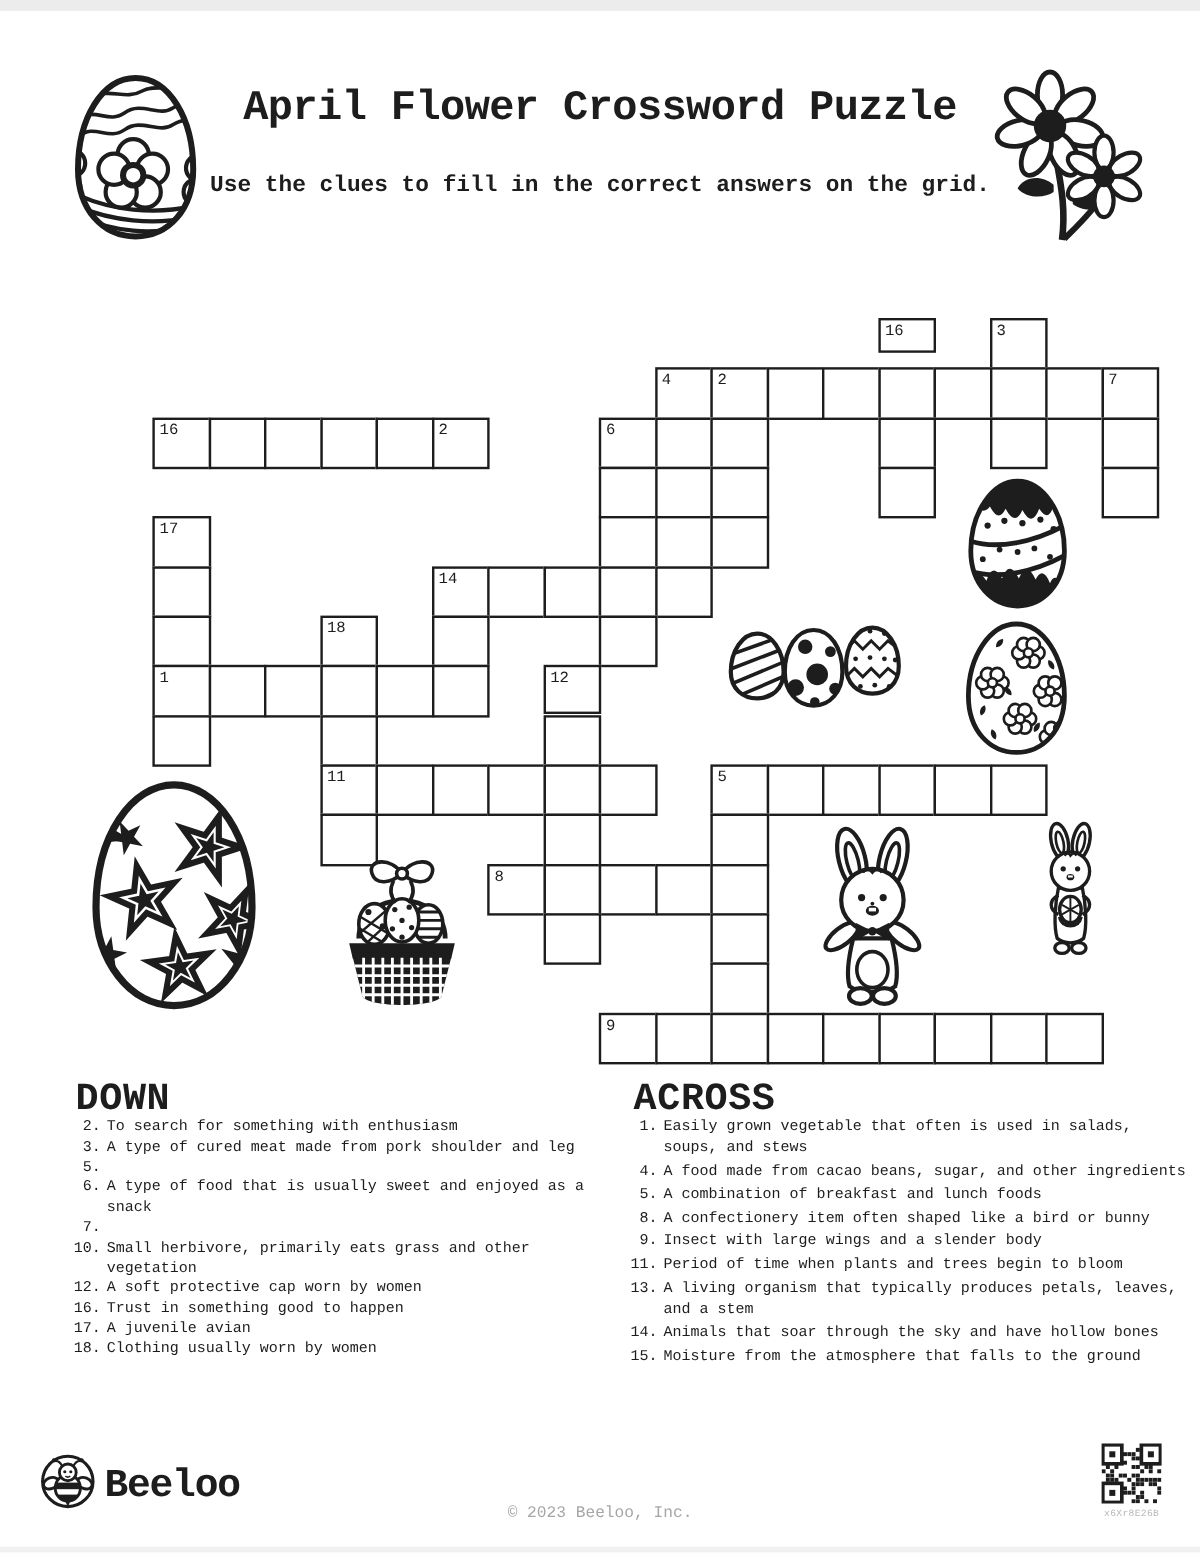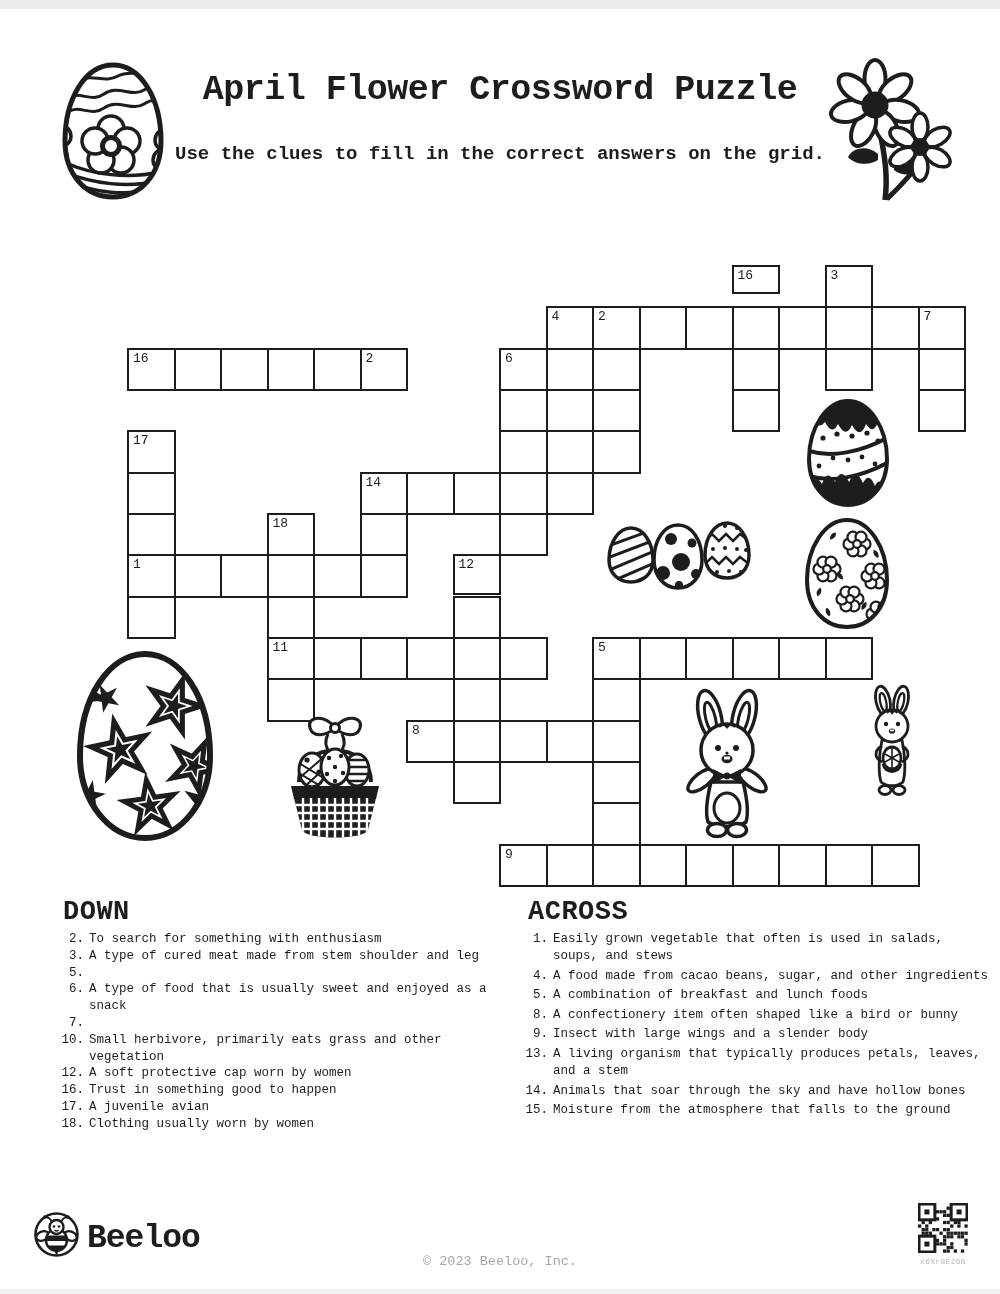--- a/index.html
+++ b/index.html
@@ -13,21 +13,21 @@
          font-size:35px;font-weight:bold;letter-spacing:-0.5px;}
   .subtitle{position:absolute;left:150px;top:143px;width:700px;text-align:center;
          font-size:19px;font-weight:bold;}
 
   #grid{position:absolute;left:127px;top:265px;width:839px;height:622px;}
   .cell{position:absolute;box-sizing:border-box;border:2px solid #1d1d1d;background:#fff;}
   .cellnum{position:absolute;top:1px;left:4px;font-size:13px;line-height:15px;font-weight:500;}
 
   .deco{position:absolute;}
 
-  .section-title{position:absolute;font-size:27px;font-weight:bold;letter-spacing:0.5px;}
+  .section-title{position:absolute;font-size:32px;font-weight:bold;letter-spacing:0.5px;}
   #down-title{left:63px;top:897px;}
   #across-title{left:528px;top:897px;}
   .clues{position:absolute;top:931px;}
   #down-list{left:60px;width:452px;}
   #across-list{left:524px;width:466px;}
   .clue{display:flex;font-size:12.5px;}
   .down-l .clue{line-height:16.8px;}
   .across-l .clue{line-height:17px;margin-bottom:2.6px;}
   .clue-num{flex:0 0 24px;text-align:right;padding-right:5px;}
   .clue-text{white-space:pre-line;}
@@ -501,21 +501,21 @@
   </svg>
 
   <div class="section-title" id="down-title">DOWN</div>
   <div class="clues down-l" id="down-list">
       <div class="clue">
         <span class="clue-num">2.</span>
         <span class="clue-text">To search for something with enthusiasm</span>
       </div>
       <div class="clue">
         <span class="clue-num">3.</span>
-        <span class="clue-text">A type of cured meat made from stem shoulder and leg</span>
+        <span class="clue-text">A type of cured meat made from pork shoulder and leg</span>
       </div>
       <div class="clue">
         <span class="clue-num">5.</span>
       </div>
       <div class="clue">
         <span class="clue-num">6.</span>
         <span class="clue-text">A type of food that is usually sweet and enjoyed as a
 snack</span>
       </div>
       <div class="clue">
@@ -559,20 +559,24 @@
         <span class="clue-num">5.</span>
         <span class="clue-text">A combination of breakfast and lunch foods</span>
       </div>
       <div class="clue">
         <span class="clue-num">8.</span>
         <span class="clue-text">A confectionery item often shaped like a bird or bunny</span>
       </div>
       <div class="clue">
         <span class="clue-num">9.</span>
         <span class="clue-text">Insect with large wings and a slender body</span>
+      </div>
+      <div class="clue">
+        <span class="clue-num">11.</span>
+        <span class="clue-text">Period of time when plants and trees begin to bloom</span>
       </div>
       <div class="clue">
         <span class="clue-num">13.</span>
         <span class="clue-text">A living organism that typically produces petals, leaves,
 and a stem</span>
       </div>
       <div class="clue">
         <span class="clue-num">14.</span>
         <span class="clue-text">Animals that soar through the sky and have hollow bones</span>
       </div>

